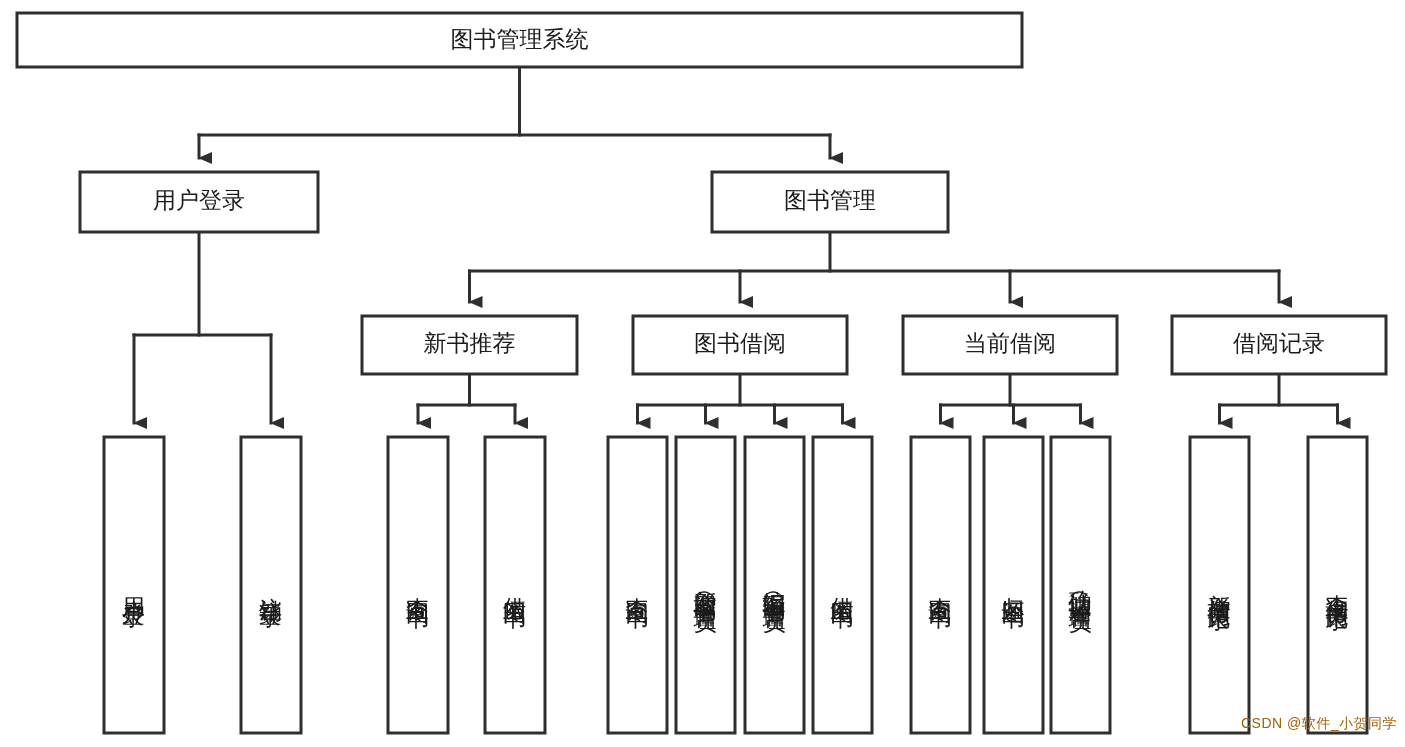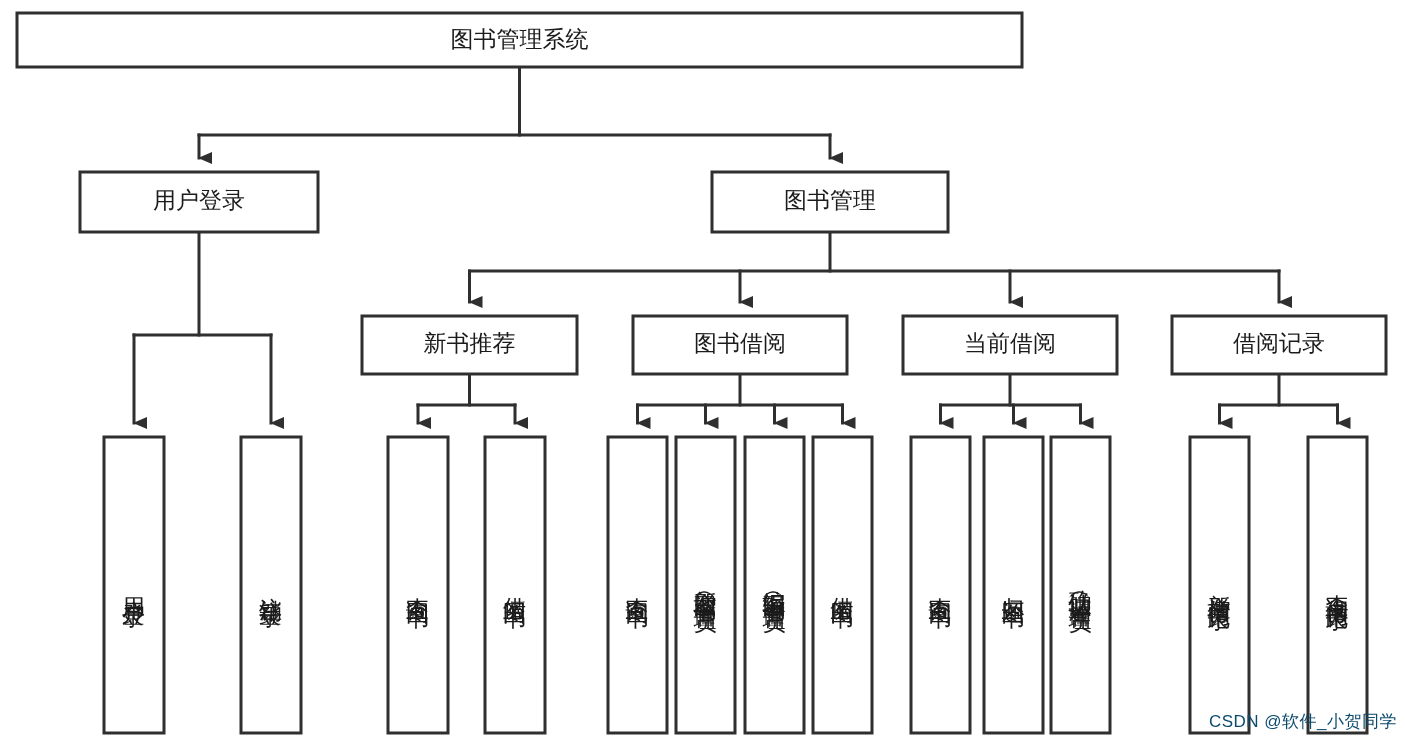--- a/index.html
+++ b/index.html
@@ -64,22 +64,22 @@
     pointer-events: none;
     display: flex;
     align-items: center;
     justify-content: center;
   }
   #watermark {
     position: absolute;
     right: 8px;
     bottom: 6px;
     font-family: "Liberation Sans", "DejaVu Sans", sans-serif;
-    font-size: 17px;
-    color: #0c4a6e;
+    font-size: 14px;
+    color: #a16207;
     letter-spacing: 0.5px;
     user-select: none;
   }
 </style>
 </head>
 <body>
 
 <div id="diagram-root">
 
   <svg id="tree-svg" viewBox="0 0 1405 747">

